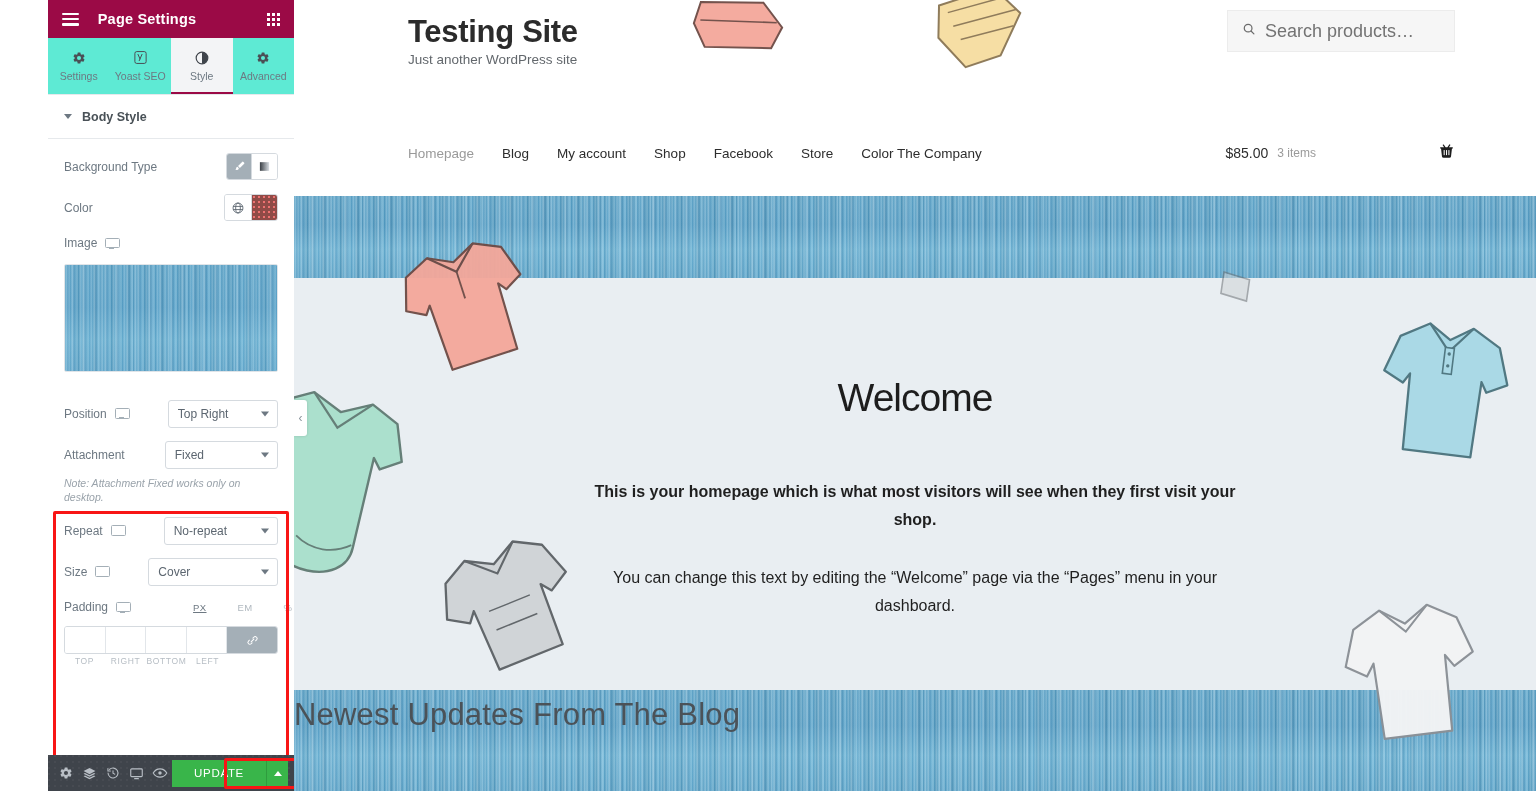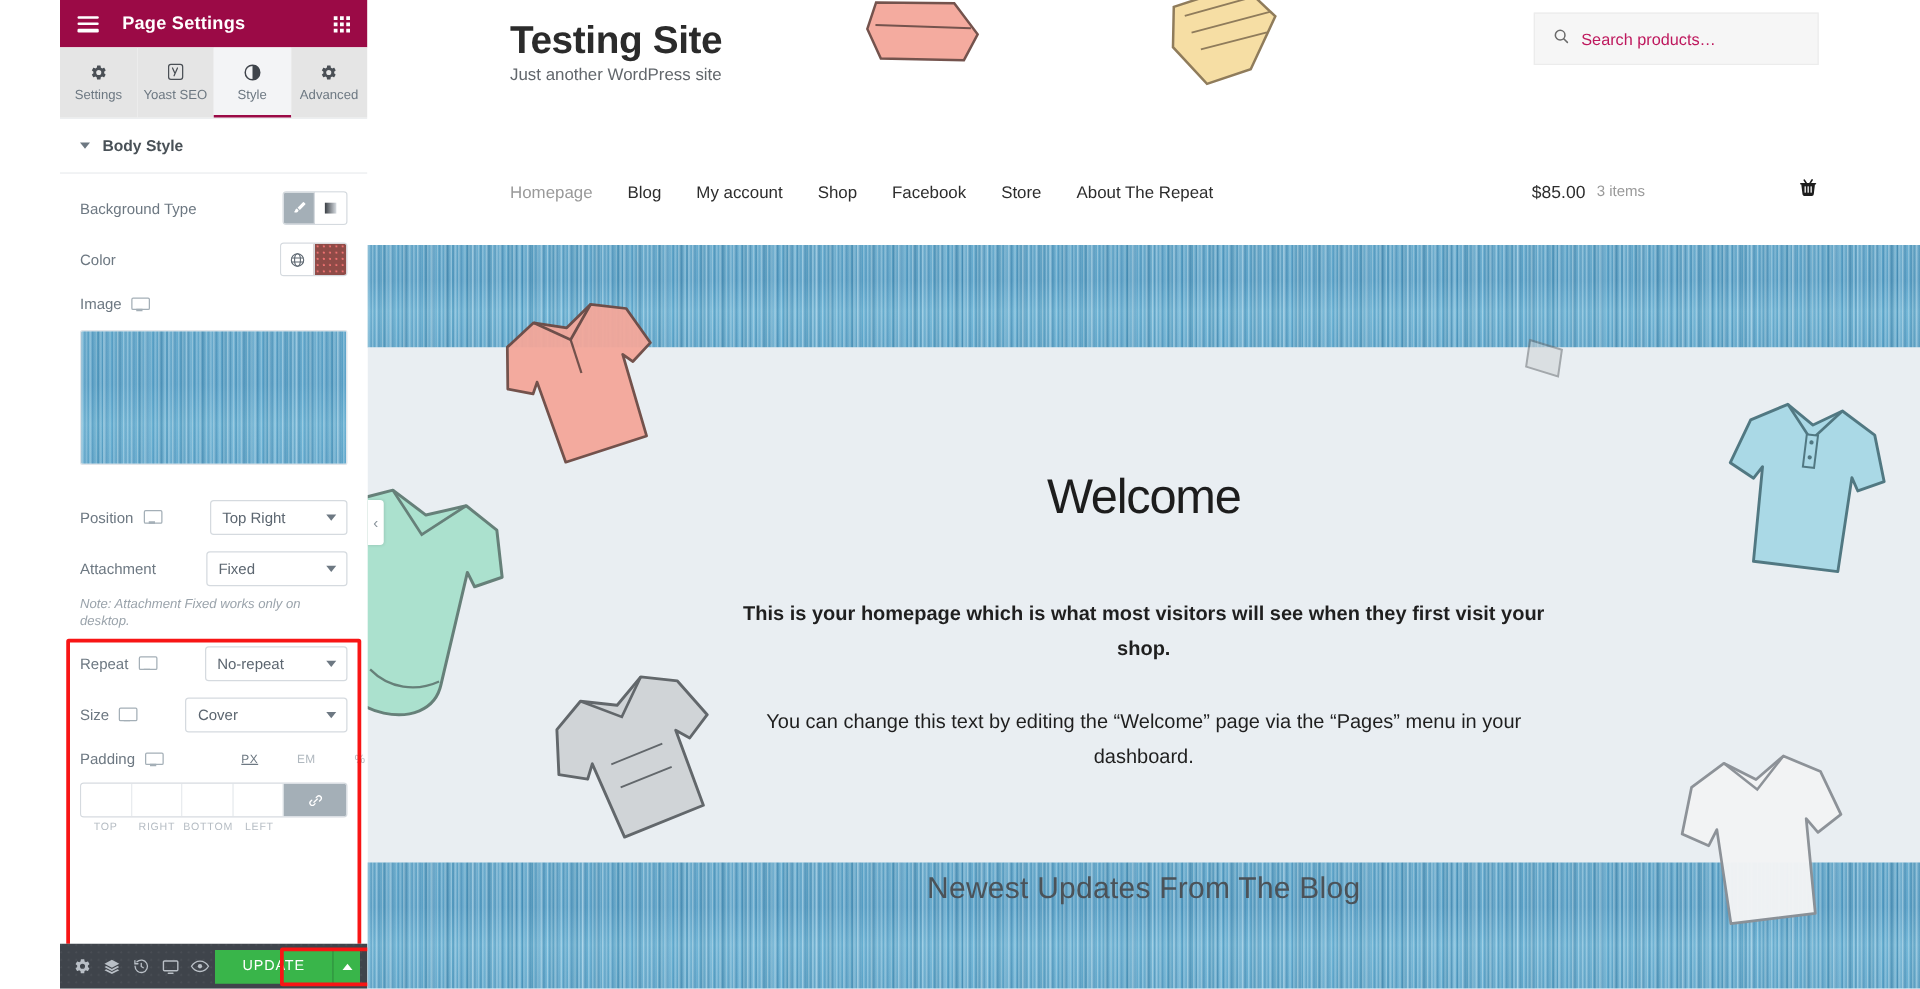--- a/index.html
+++ b/index.html
@@ -44,21 +44,21 @@
 
   
   .panel-tabs {
     height: 57px; display: flex; background: #fff;
     border-bottom: 1px solid #e6e9ec; flex: 0 0 57px;
   }
   .p-tab {
     flex: 1; display: flex; flex-direction: column; align-items: center;
     justify-content: center; gap: 5px; cursor: pointer;
     font-size: 10.5px; color: #6d7882; position: relative;
-    background: #e5e5e5;
+    background: #5eead4;
   }
   .p-tab.active { background: #f3f4f6; }
   .p-tab.active:after {
     content: ""; position: absolute; left: 0; right: 0; bottom: 0;
     height: 2.5px; background: #9B0A46;
   }
   .p-tab .ticon { font-size: 14px; line-height: 1; color: #4a4f55; }
   .p-tab svg { display:block; }
 
   
@@ -224,21 +224,21 @@
     font-size: 31px; font-weight: bold; color:#2b2b2b; letter-spacing:-.3px;
   }
   .site-tagline {
     position:absolute; left: 114px; top: 52px; font-size: 13.5px; color:#62676c;
   }
   .search-box {
     position:absolute; right: 81px; top: 10px; width: 228px; height: 42px;
     background:#f6f6f6; border: 1px solid #ececec; display:flex; align-items:center;
     gap: 9px; padding: 0 14px; cursor:text;
   }
-  .search-box .ph { font-size: 13px; color:#be185d; }
+  .search-box .ph { font-size: 18px; color:#737373; }
 
   .site-nav {
     height: 62px; background:#fff; display:flex; align-items:center;
     padding: 0 80px 0 114px; position:relative;
   }
   .nav-links { display:flex; gap: 28px; align-items:center; }
   .nav-links a {
     font-size: 13.5px; color:#2d2d2d; text-decoration:none; cursor:pointer; white-space:nowrap;
   }
   .nav-links a.muted { color:#9a9a9a; }
@@ -273,22 +273,22 @@
   }
   .hero-p {
     position:absolute; left: 50%; transform: translateX(-50%);
     width: 660px; text-align:center; font-size: 16px; color:#1f1f1f;
     line-height: 1.75;
   }
   #hero-p1 { top: 200px; font-weight: bold; }
   #hero-p2 { top: 286px; }
 
   .blog-title {
-    position:absolute; left:0; right:0; top: 697px; text-align:center;
-    font-size: 24px; color:#4b5258; z-index: 6; font-weight: normal;
+    position:absolute; left:0; right:0; top: 697px; 
+    font-size: 31px; color:#4b5258; z-index: 6; font-weight: normal;
     letter-spacing: .2px;
   }
 
   .clothes { position:absolute; left:0; top:0; width:100%; height:791px;
     pointer-events:none; z-index: 4; }
 </style>
 </head>
 <body>
 
 <div id="app">
@@ -558,21 +558,21 @@
     </div>
 
     <div class="site-nav">
       <div class="nav-links">
         <a class="muted">Homepage</a>
         <a>Blog</a>
         <a>My account</a>
         <a>Shop</a>
         <a>Facebook</a>
         <a>Store</a>
-        <a>About The Repeat</a>
+        <a>Color The Company</a>
       </div>
       <div class="cart-area">
         <span class="cart-amt">$85.00</span>
         <span class="cart-count">3 items</span>
         <span class="cart-basket">
           <svg width="19" height="19" viewBox="0 0 24 24" fill="#1d1d1d">
             <path d="M7.6 3.2a.8.8 0 0 1 1.1.2l2.2 3.3h2.2l2.2-3.3a.8.8 0 1 1 1.3.9l-1.6 2.4h4.4a.8.8 0 0 1 0 1.6h-.5l-1.2 9.9a2 2 0 0 1-2 1.8H8.3a2 2 0 0 1-2-1.8L5.1 8.3h-.5a.8.8 0 0 1 0-1.6H9L7.4 4.3a.8.8 0 0 1 .2-1.1z"></path>
             <rect x="8.4" y="10.2" width="1.3" height="6.4" fill="#ffffff"></rect>
             <rect x="11.4" y="10.2" width="1.3" height="6.4" fill="#ffffff"></rect>
             <rect x="14.4" y="10.2" width="1.3" height="6.4" fill="#ffffff"></rect>

